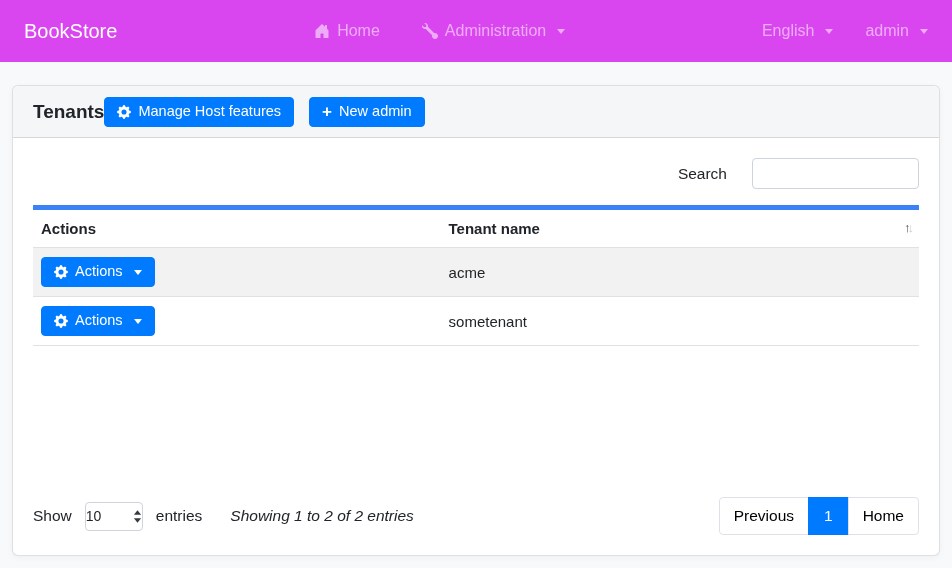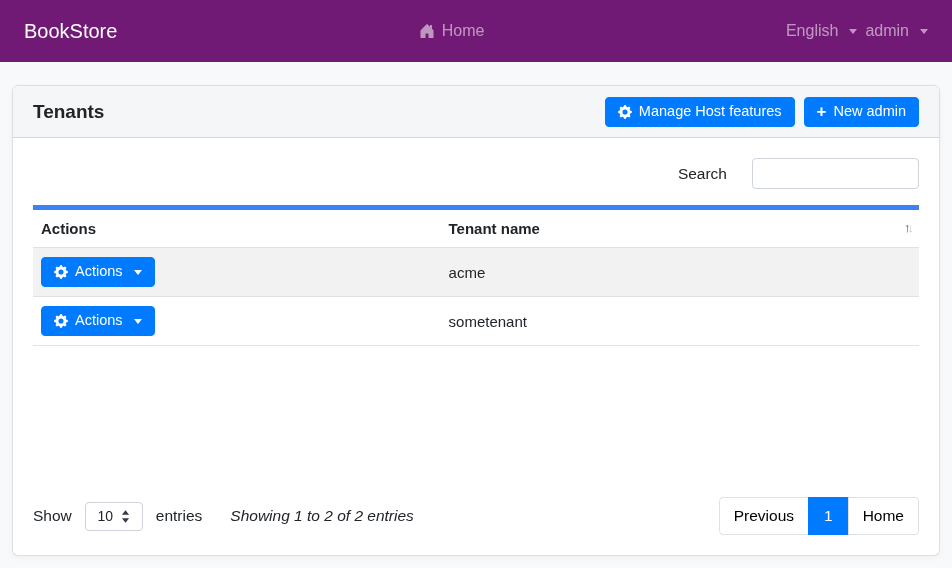--- a/index.html
+++ b/index.html
@@ -6,52 +6,52 @@
   html, body { margin: 0; padding: 0; }
   body {
     font-family: "Liberation Sans", "DejaVu Sans", sans-serif;
     background: #f8f9fa;
     color: #212529;
   }
   .screen { width: 952px; height: 568px; background: #f8f9fa; overflow: hidden; }
 
   
   .navbar {
-    height: 62px; background: #701a75; display: flex; align-items: center;
+    height: 62px; background: #d946ef; display: flex; align-items: center;
     padding: 0 24px; color: #fff;
   }
   .brand { font-size: 20px; font-weight: 500; color: #fff; cursor: pointer; }
   .nav-center { flex: 1; display: flex; justify-content: center; gap: 42px; }
   .nav-link {
     display: inline-flex; align-items: center; gap: 7px;
     color: rgba(255,255,255,0.55); font-size: 16px; cursor: pointer;
   }
-  .nav-right { display: flex; gap: 8px; justify-content: flex-end; }
+  .nav-right { display: flex; gap: 32px; justify-content: flex-end; }
   .nav-icon { width: 16px; height: 16px; fill: rgba(255,255,255,0.55); }
   .caret {
     display: inline-block; width: 0; height: 0; margin-left: 4px;
     border-left: 4.5px solid transparent; border-right: 4.5px solid transparent;
     border-top: 5px solid currentColor; vertical-align: middle;
   }
 
   
   .content { padding: 23px 12px 0 12px; }
   .card {
     background: #fff; border: 1px solid rgba(0,0,0,0.125); border-radius: 6px;
     box-shadow: 0 2px 6px rgba(0,0,0,0.04); height: 471px;
     display: flex; flex-direction: column;
   }
   .card-header {
     height: 52px; flex: 0 0 52px; background: #f5f6f7;
     border-bottom: 1px solid rgba(0,0,0,0.125); border-radius: 6px 6px 0 0;
-    display: flex; align-items: center; justify-content: space-between;
+    display: flex; align-items: center; 
     padding: 0 20px;
   }
   .page-title { font-size: 19px; font-weight: 700; }
-  .header-buttons { display: flex; gap: 9px; }
+  .header-buttons { display: flex; gap: 15px; }
 
   .btn-primary {
     background: #007bff; color: #fff; border: 1px solid #007bff; border-radius: 4px;
     font-size: 14.5px; padding: 5px 12px; display: inline-flex; align-items: center;
     gap: 7px; cursor: pointer; font-family: inherit; line-height: 1.2; height: 30px;
   }
   .btn-icon { width: 14px; height: 14px; fill: #fff; }
   .plus-glyph { font-size: 17px; font-weight: 700; line-height: 1; }
 
   .card-body { padding: 20px; flex: 1; display: flex; flex-direction: column; }
@@ -79,21 +79,21 @@
   .data-table tbody tr { border-bottom: 1px solid #dee2e6; }
   .data-table tbody tr:nth-child(odd) { background: rgba(0,0,0,0.05); }
 
   .spacer { flex: 1; }
 
   
   .table-footer { display: flex; align-items: center; font-size: 15.5px; }
   .length-group { display: flex; align-items: center; gap: 13px; }
   .page-size {
     width: 58px; height: 29px; border: 1px solid #ced4da; border-radius: 4px;
-    display: inline-flex; align-items: center; justify-content: center; gap: 8px;
+    display: inline-flex; align-items: center; justify-content: space-between; gap: 8px;
     font-size: 14px; cursor: pointer; background: #fff;
   }
   .updown { width: 9px; height: 13px; fill: #343a40; }
   .info-text { margin-left: 28px; font-style: italic; }
   .pagination { margin-left: auto; display: flex; }
   .page-item {
     border: 1px solid #dee2e6; background: #fff; color: #000000;
     font-size: 15.5px; padding: 7px 14px; cursor: pointer; margin-left: -1px;
     line-height: 1.4;
   }
@@ -107,20 +107,27 @@
 <div class="screen">
 
   <header class="navbar">
     <div class="brand">BookStore</div>
     <nav class="nav-center">
       <a class="nav-link">
         <svg class="nav-icon" viewBox="0 0 16 16">
           <path d="M6.5 14.5v-3.505c0-.245.25-.495.5-.495h2c.25 0 .5.25.5.5v3.5a.5.5 0 0 0 .5.5h4a.5.5 0 0 0 .5-.5v-7a.5.5 0 0 0-.146-.354L13 5.793V2.5a.5.5 0 0 0-.5-.5h-1a.5.5 0 0 0-.5.5v1.293L8.354 1.146a.5.5 0 0 0-.708 0l-6 6A.5.5 0 0 0 1.5 7.5v7a.5.5 0 0 0 .5.5h4a.5.5 0 0 0 .5-.5z"></path>
         </svg>
         <span>Home</span>
+      </a>
+      <a class="nav-link">
+        <svg class="nav-icon" viewBox="0 0 16 16">
+          <path d="M.102 2.223A3.004 3.004 0 0 0 3.78 5.897l6.341 6.252A3.003 3.003 0 0 0 13 16a3 3 0 1 0-.851-5.878L5.897 3.781A3.004 3.004 0 0 0 2.223.1l2.141 2.142L4 4l-1.757.364L.102 2.223z"></path>
+        </svg>
+        <span>Administration</span>
+        <span class="caret"></span>
       </a>
     </nav>
     <div class="nav-right">
       <a class="nav-link">
         <span>English</span>
         <span class="caret"></span>
       </a>
       <a class="nav-link">
         <span>admin</span>
         <span class="caret"></span>

